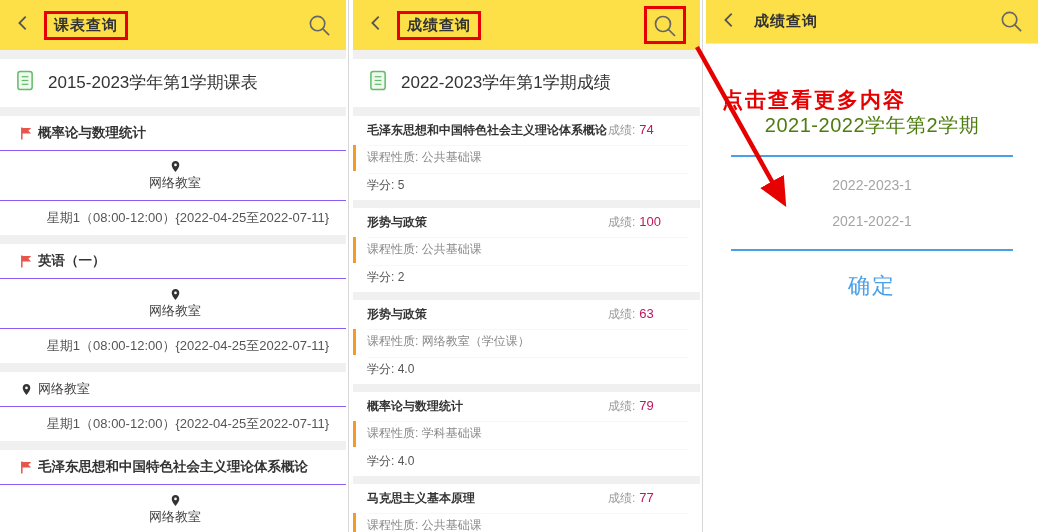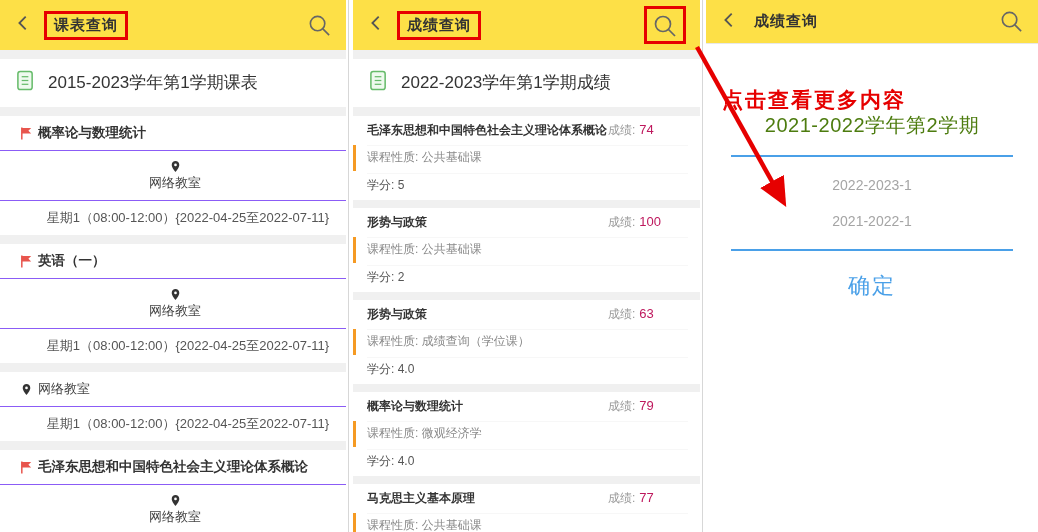--- a/index.html
+++ b/index.html
@@ -216,29 +216,29 @@
       <span class="g-score"><span>成绩:</span><span class="v">100</span></span>
     </div>
     <div class="g-nature"><span>课程性质:</span> <span>公共基础课</span></div>
     <div class="g-credit"><span>学分:</span> <span>2</span></div>
   </div>
         <div class="g-item">
     <div class="g-head">
       <span class="g-name">形势与政策</span>
       <span class="g-score"><span>成绩:</span><span class="v">63</span></span>
     </div>
-    <div class="g-nature"><span>课程性质:</span> <span>成绩查询（学位课）</span></div>
+    <div class="g-nature"><span>课程性质:</span> <span>网络教室（学位课）</span></div>
     <div class="g-credit"><span>学分:</span> <span>4.0</span></div>
   </div>
         <div class="g-item">
     <div class="g-head">
       <span class="g-name">概率论与数理统计</span>
       <span class="g-score"><span>成绩:</span><span class="v">79</span></span>
     </div>
-    <div class="g-nature"><span>课程性质:</span> <span>微观经济学</span></div>
+    <div class="g-nature"><span>课程性质:</span> <span>学科基础课</span></div>
     <div class="g-credit"><span>学分:</span> <span>4.0</span></div>
   </div>
         <div class="g-item">
     <div class="g-head">
       <span class="g-name">马克思主义基本原理</span>
       <span class="g-score"><span>成绩:</span><span class="v">77</span></span>
     </div>
     <div class="g-nature"><span>课程性质:</span> <span>公共基础课</span></div>
 
   </div>

